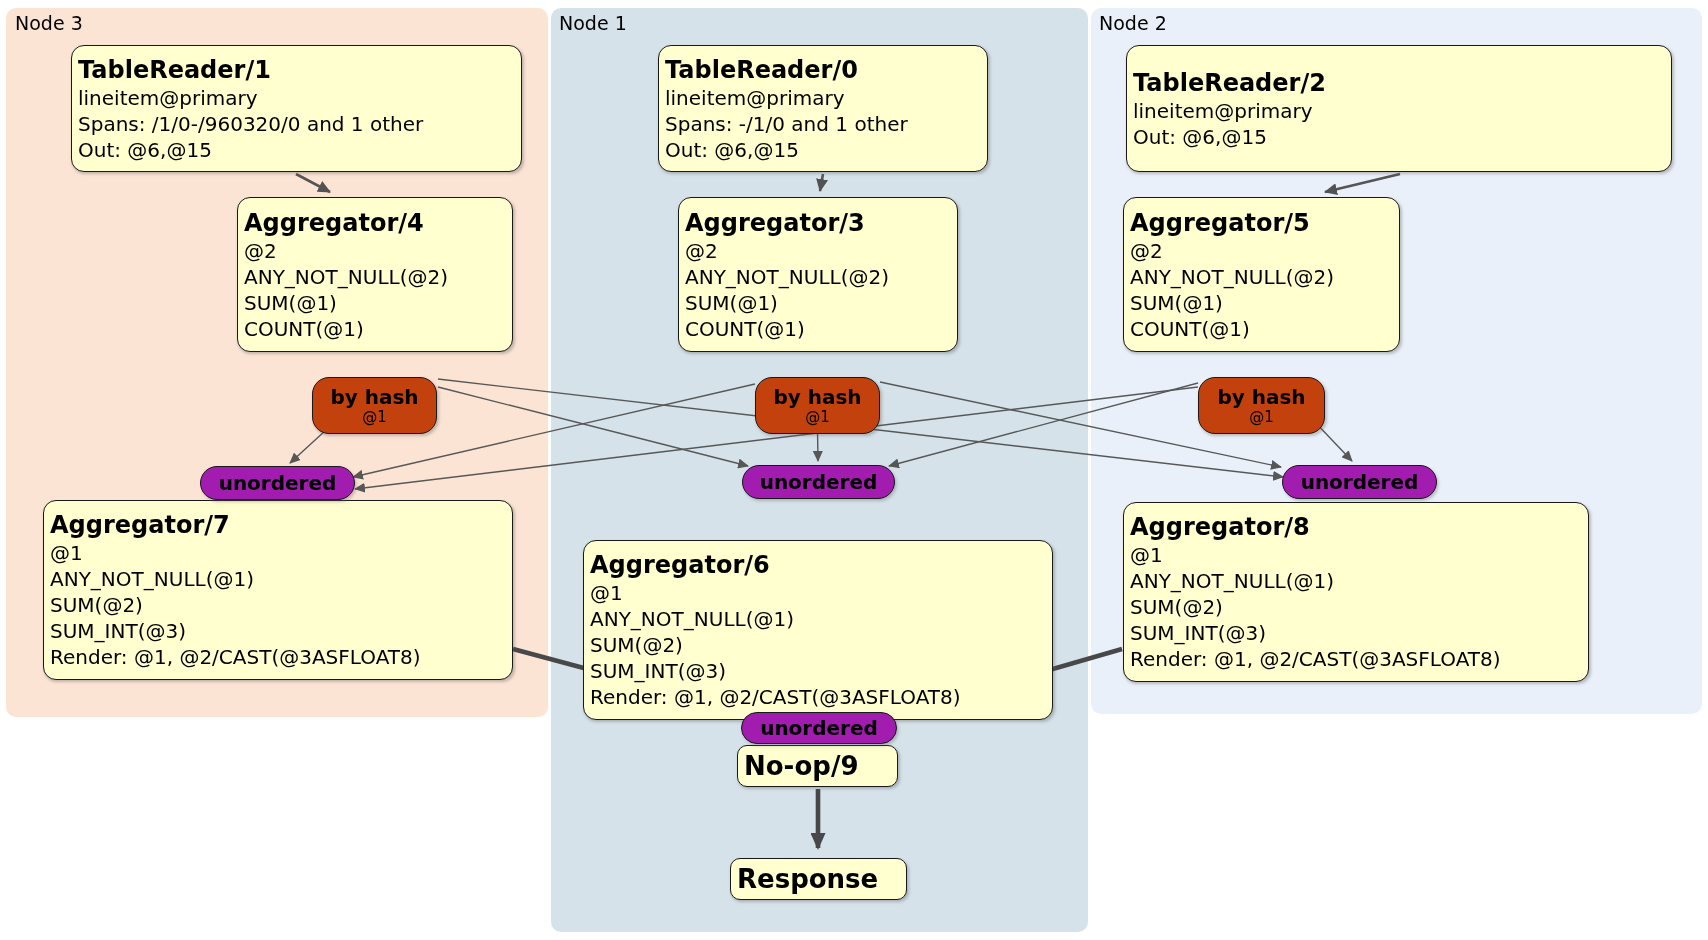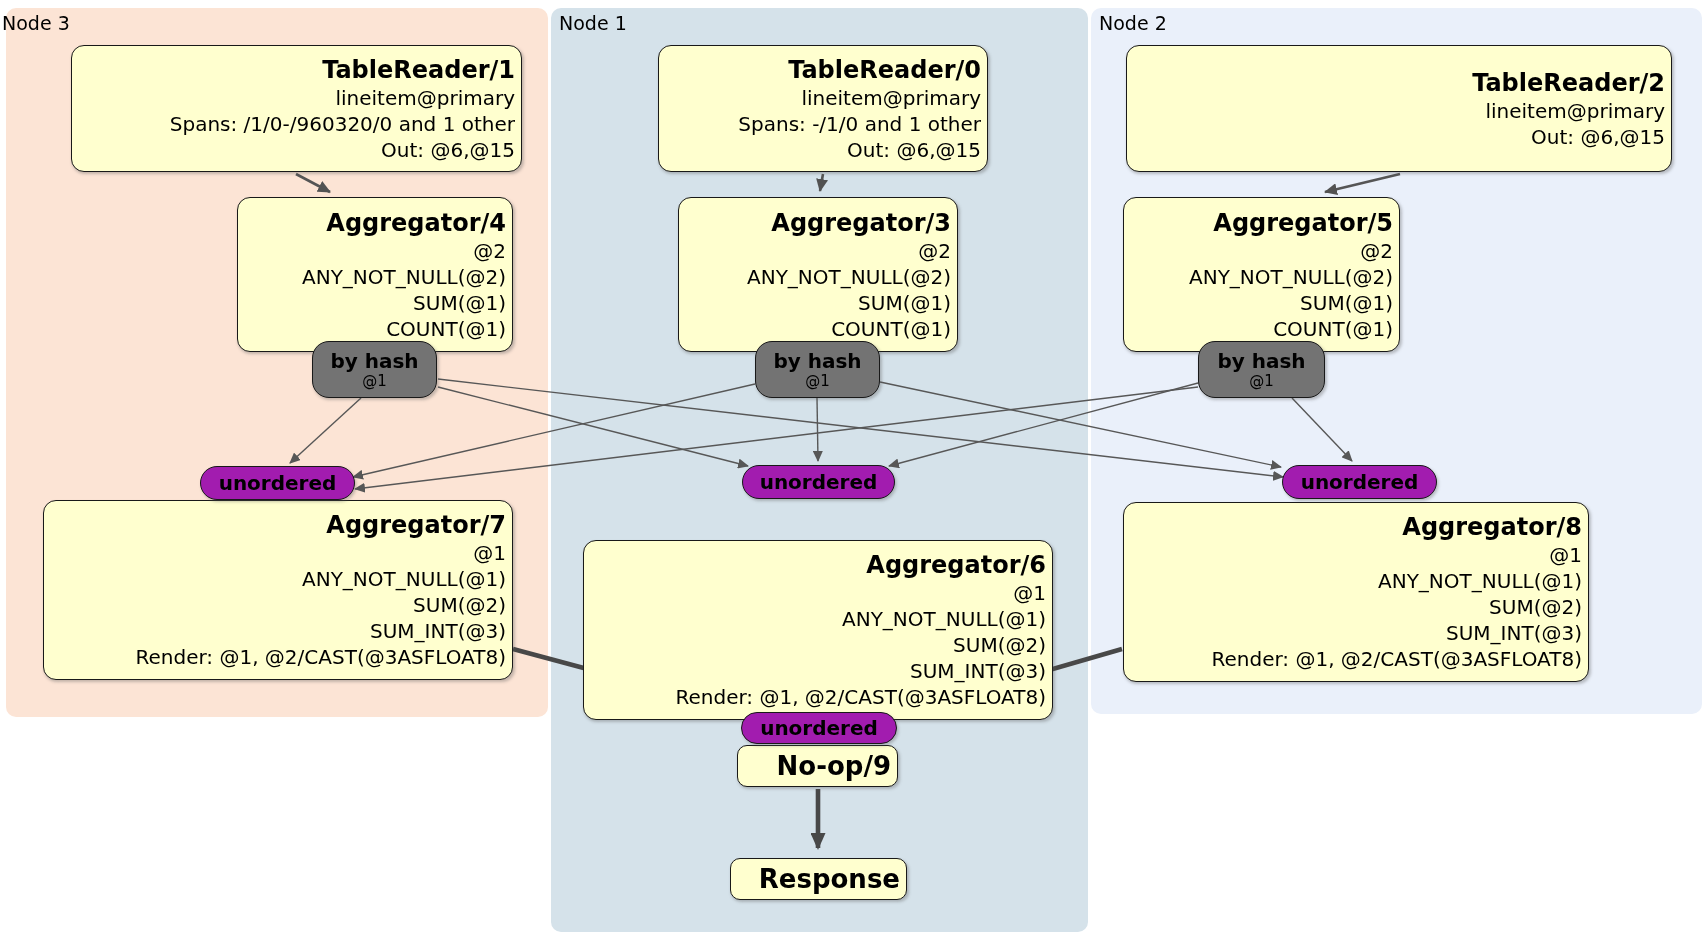--- a/index.html
+++ b/index.html
@@ -7,52 +7,52 @@
     position:relative; width:1708px; height:940px; overflow:hidden;
     font-family:"DejaVu Sans","Liberation Sans",sans-serif; color:#000;
   }
   .region { position:absolute; border-radius:10px; z-index:1; }
   .region-label { position:absolute; z-index:4; font-size:19px; color:#000; }
   #edge-layer { position:absolute; left:0; top:0; z-index:2; pointer-events:none; }
   .proc {
     position:absolute; z-index:3; box-sizing:border-box;
     background:#ffffcf; border:1.6px solid #191919; border-radius:13px;
     box-shadow:1.5px 2px 3px rgba(90,90,90,0.35);
-    display:flex; flex-direction:column; justify-content:center; align-items:flex-end;
+    display:flex; flex-direction:column; justify-content:center; align-items:flex-start;
     text-align:center; padding:4px 6px;
   }
   .proc .title { font-weight:bold; font-size:24px; line-height:30px; white-space:nowrap; }
   .proc .line  { font-size:20px; line-height:26px; white-space:nowrap; }
   .proc.small .title { font-size:26px; }
   .router {
     position:absolute; z-index:5; box-sizing:border-box;
-    background:#737373; border:1.6px solid #191919; border-radius:17px;
+    background:#c2410c; border:1.6px solid #191919; border-radius:17px;
     box-shadow:1.5px 2px 3px rgba(90,90,90,0.35);
-    display:flex; flex-direction:column; justify-content:center; align-items:center;
+    display:flex; flex-direction:column; justify-content:center; align-items:center;margin-top:36px;
   }
   .router .rlabel { font-weight:bold; font-size:20px; line-height:23px; }
   .router .rdetail { font-size:15px; line-height:17px; }
   .sync {
     position:absolute; z-index:5; box-sizing:border-box;
     background:#a21caf; border:1.6px solid #191919; border-radius:18px;
     box-shadow:1.5px 2px 3px rgba(90,90,90,0.35);
     display:flex; justify-content:center; align-items:center;
     font-weight:bold; font-size:20px;
   }
 </style>
 </head>
 <body>
 
 <div id="canvas">
 
   <div class="region" style="left:6px; top:8px; width:542px; height:709px; background:#fce4d5;"></div>
   <div class="region" style="left:551px; top:8px; width:537px; height:924px; background:#d5e2ea;"></div>
   <div class="region" style="left:1091px; top:8px; width:611px; height:706px; background:#eaf0fa;"></div>
 
-  <span class="region-label" style="left:2px; top:12px;">Node 3</span>
+  <span class="region-label" style="left:15px; top:12px;">Node 3</span>
   <span class="region-label" style="left:559px; top:12px;">Node 1</span>
   <span class="region-label" style="left:1099px; top:12px;">Node 2</span>
 
   <svg id="edge-layer" width="1708" height="940" viewBox="0 0 1708 940">
     <defs>
       <marker id="ah-s" markerUnits="userSpaceOnUse" markerWidth="12" markerHeight="10" refX="10" refY="5" orient="auto">
         <path d="M0,0 L11,5 L0,10 Z" fill="#575757"></path>
       </marker>
       <marker id="ah-m" markerUnits="userSpaceOnUse" markerWidth="14" markerHeight="12" refX="12" refY="6" orient="auto">
         <path d="M0,0 L13,6 L0,12 Z" fill="#525252"></path>

